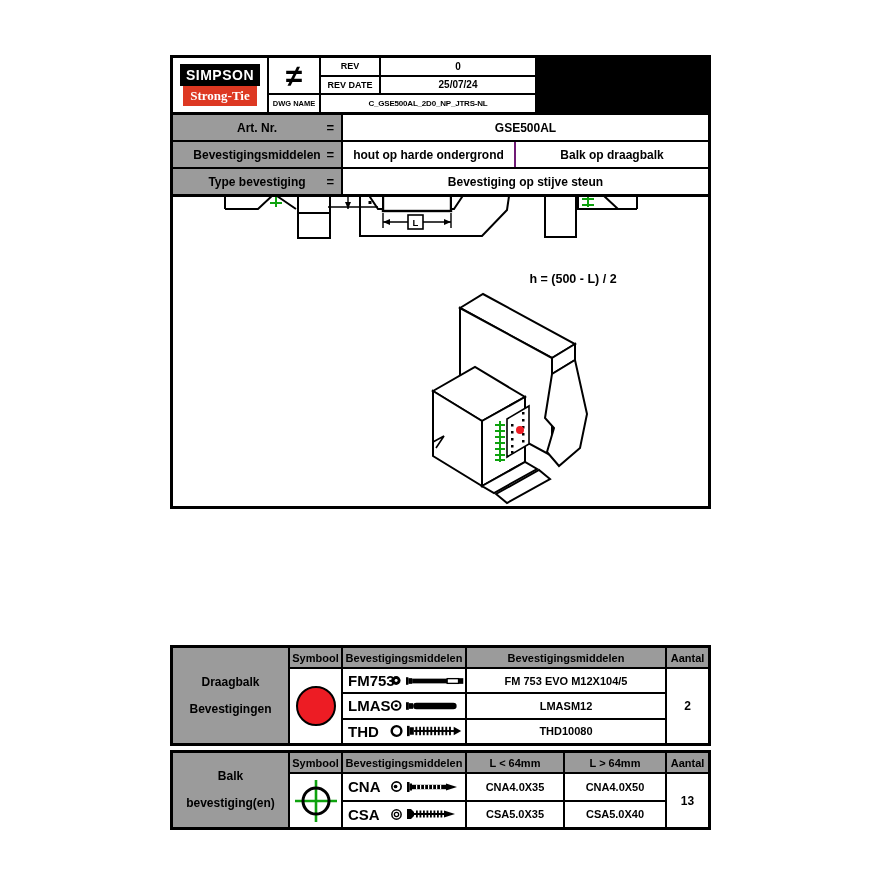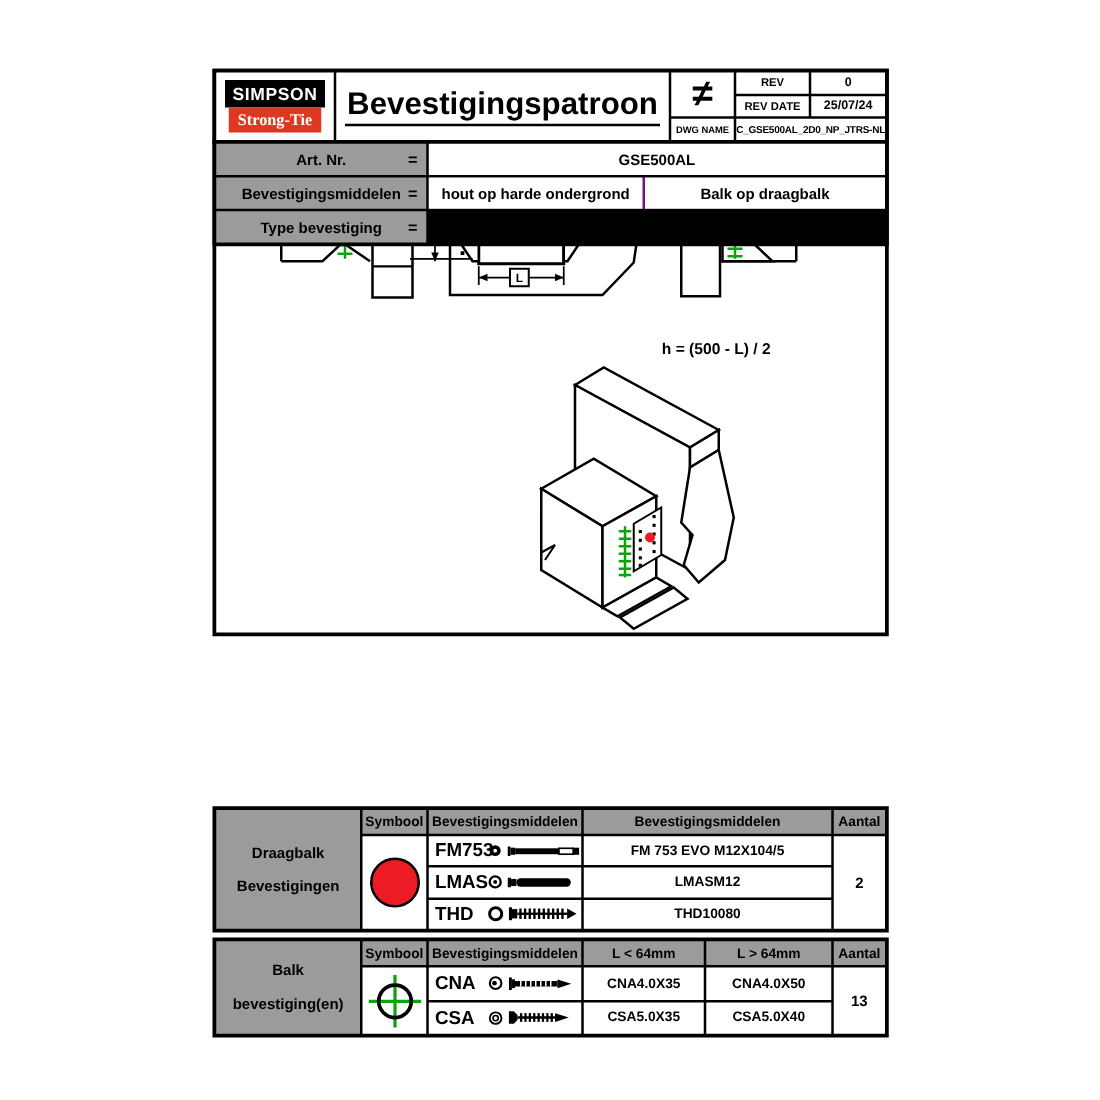--- a/index.html
+++ b/index.html
@@ -60,23 +60,20 @@
 
 <div class="frame">
 
   <div class="gridbox sec-header">
     <div class="cell">
       <div class="logo-wrap">
         <div class="logo-black">SIMPSON</div>
         <div class="logo-red">Strong-Tie</div>
       </div>
     </div>
-    <div class="cell title-cell">
-      <span>Bevestigingspatroon</span>
-    </div>
     <div class="revgrid">
       <div class="cell neq">≠</div>
       <div class="cell rev-lab">REV</div>
       <div class="cell rev-val">0</div>
       <div class="cell rev-lab">REV DATE</div>
       <div class="cell rev-val">25/07/24</div>
       <div class="cell dwg-lab">DWG NAME</div>
       <div class="cell dwg-val">C_GSE500AL_2D0_NP_JTRS-NL</div>
     </div>
   </div>
@@ -94,20 +91,21 @@
     </div>
     <div class="split2">
       <div class="cell info-val">hout op harde ondergrond</div>
       <div class="cell info-val">Balk op draagbalk</div>
     </div>
 
     <div class="cell gray info-label">
       <span>Type bevestiging</span>
       <span class="eq">=</span>
     </div>
+    <div class="cell info-val">Bevestiging op stijve steun</div>
   </div>
 
   <div class="sec-draw">
     <svg width="535" height="448" viewBox="0 0 535 448" fill="none" stroke="#000" stroke-width="2">
 
       <g>
         <rect x="125" y="9" width="32" height="171" fill="#fff"></rect>
         <path d="M125,29 H157 M125,69 H157 M125,84 H157 M125,131 H157 M125,155 H157" stroke-width="1.8"></path>
         <path d="M52,77 H125 M52,151 H85 L101,136 L123,151 M52,77 L52,98 L45,104 L57,110 L50,116 L52,122 L52,151" fill="#fff"></path>
         <path d="M58,92 L72,84 L65,93 L79,86" stroke-width="1.8"></path>

